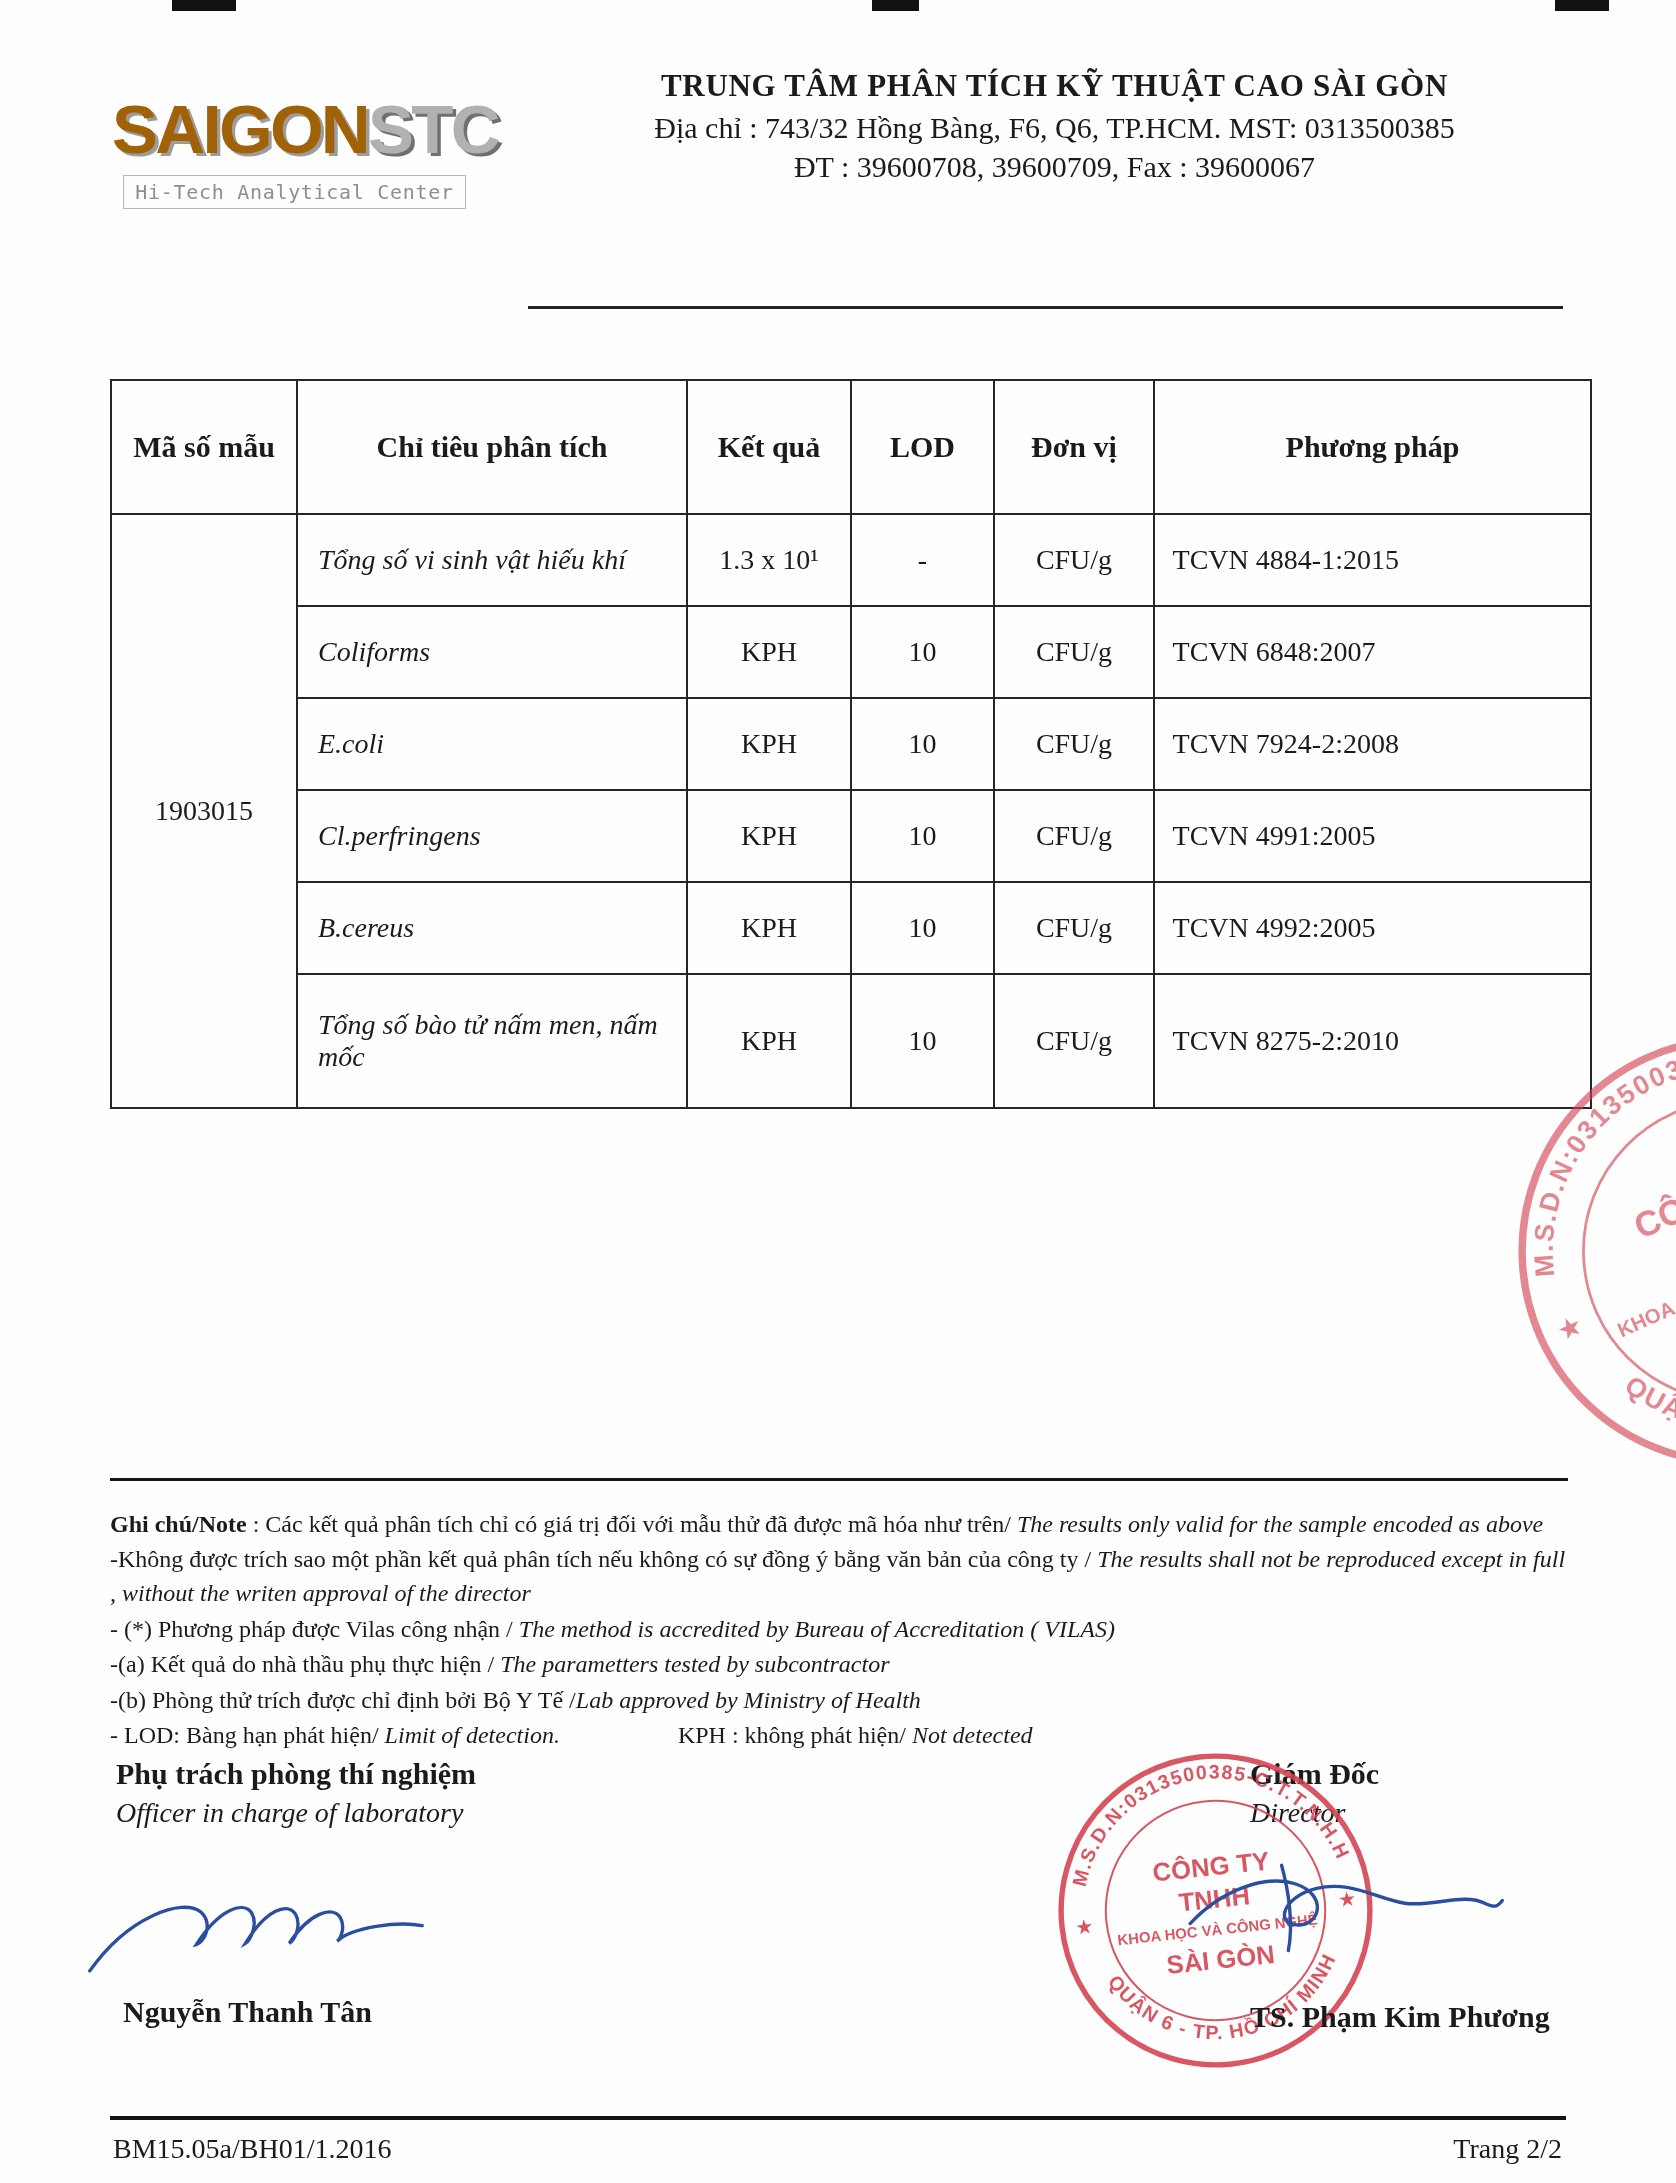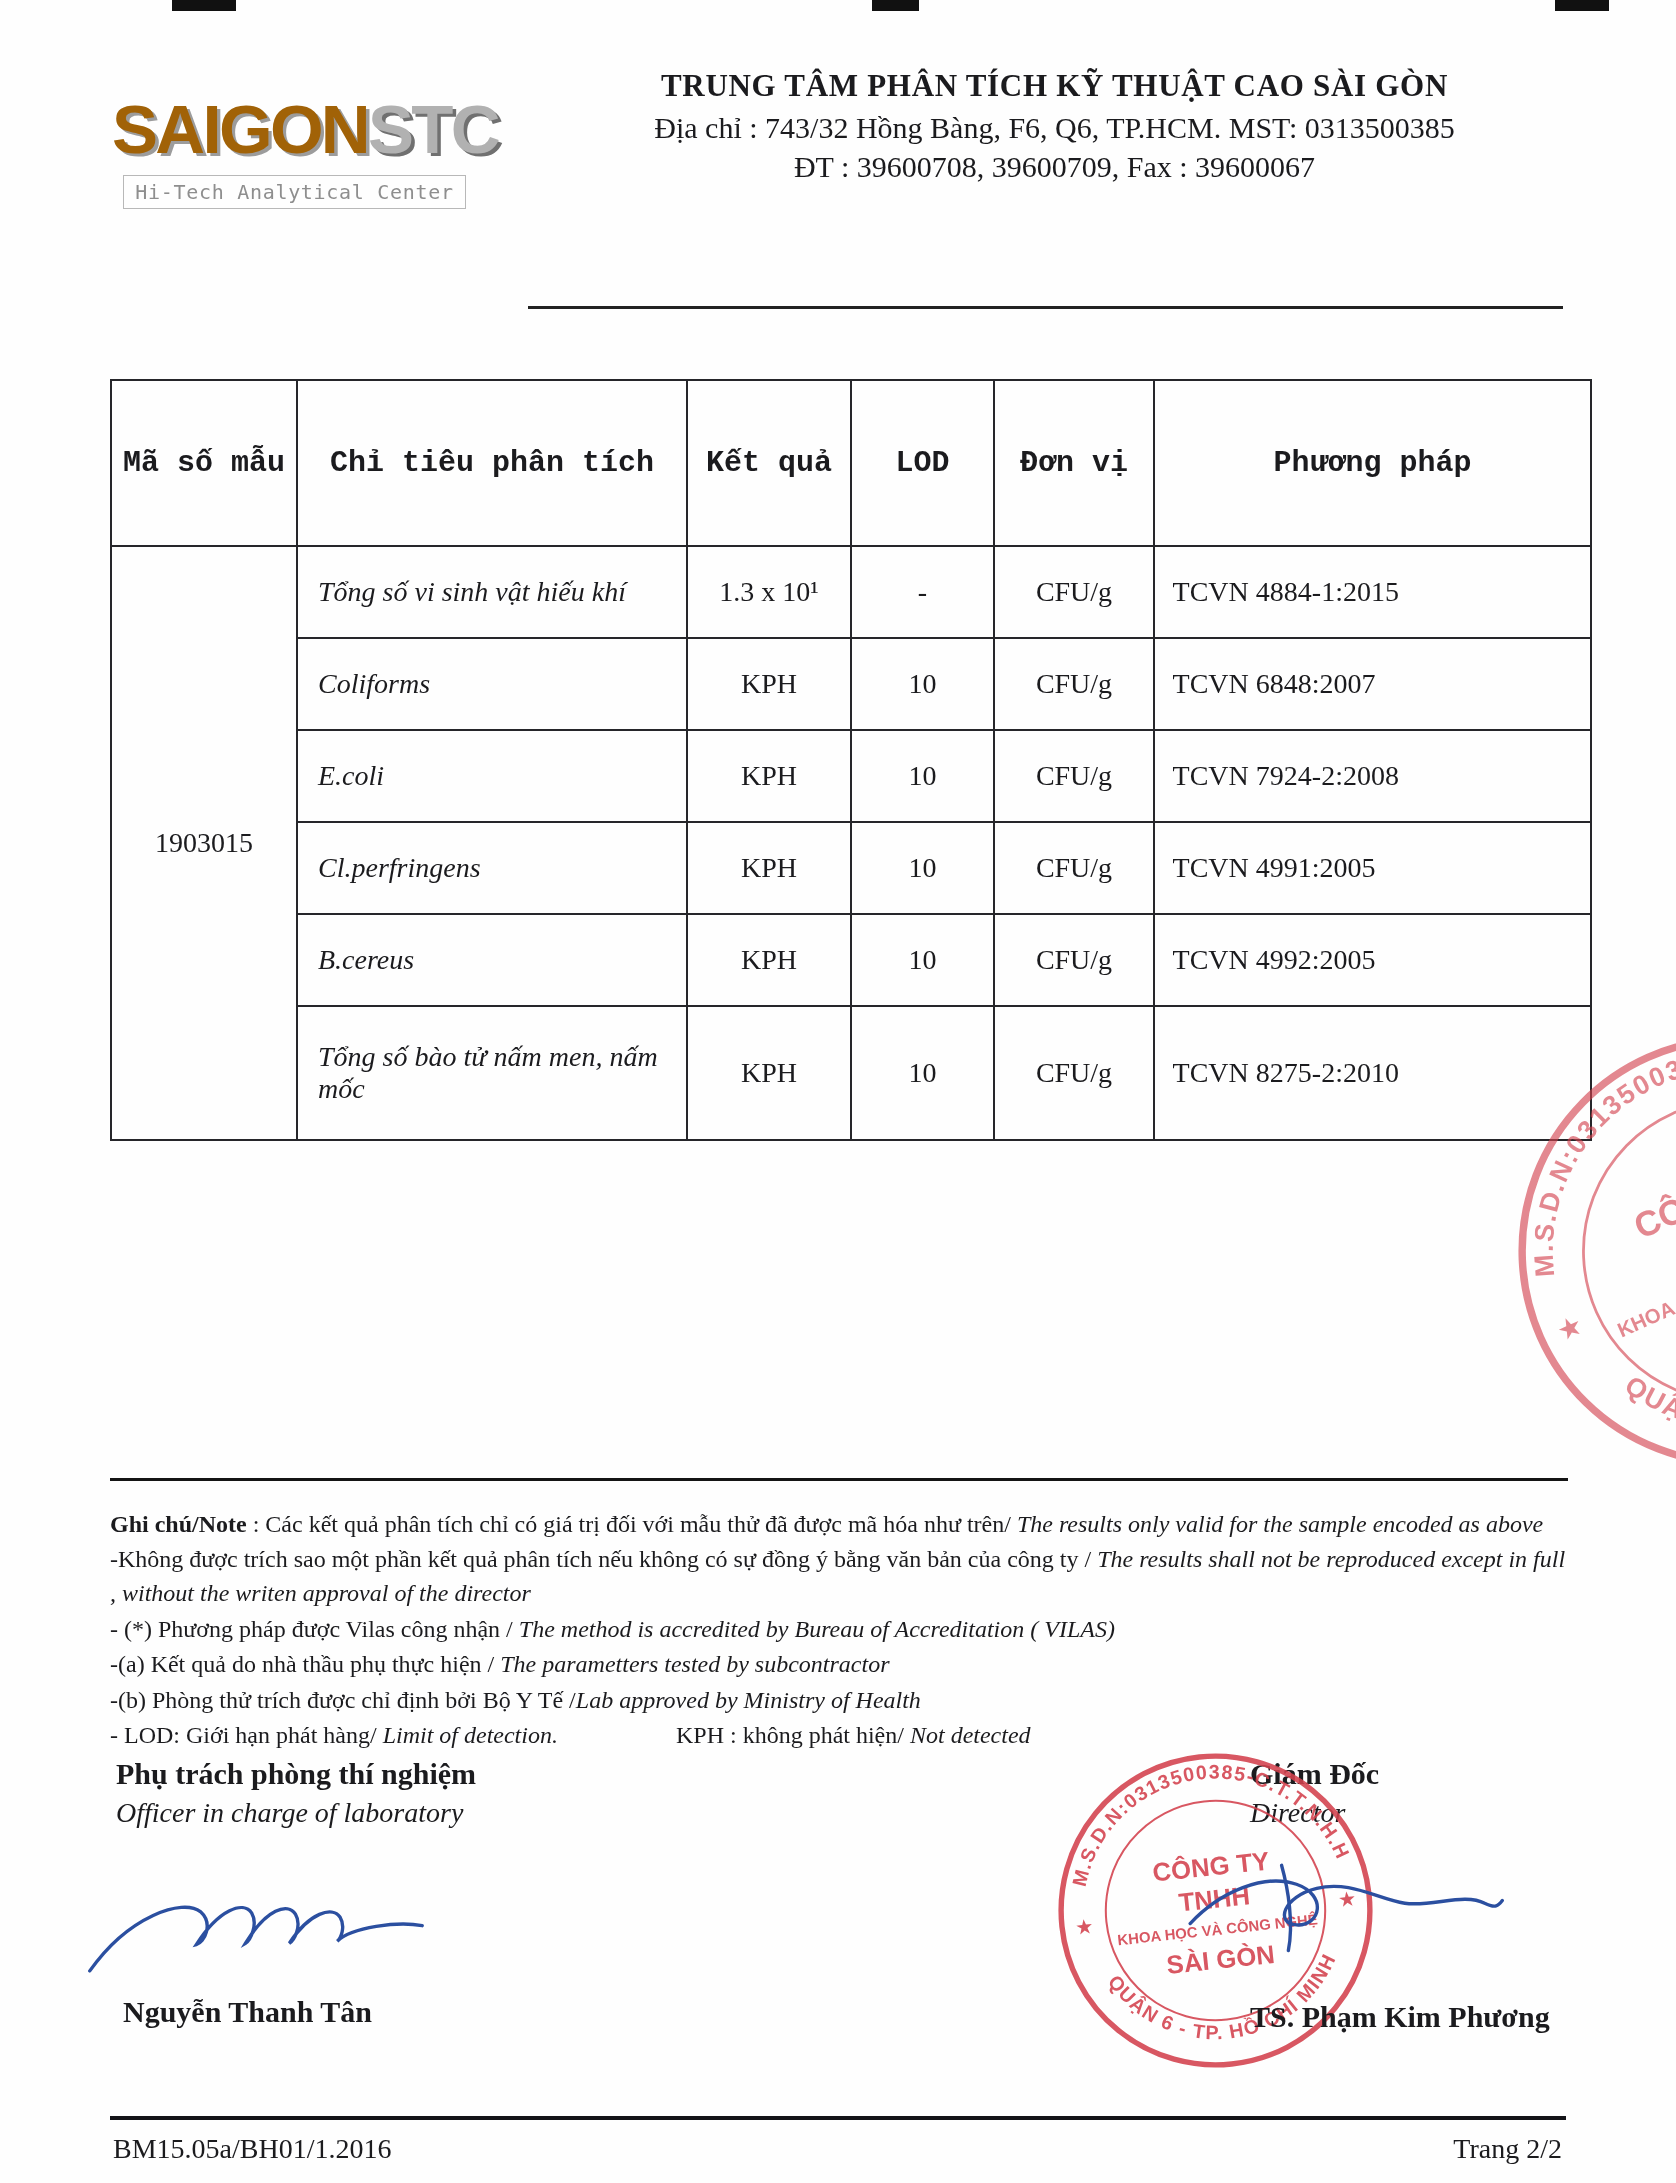--- a/index.html
+++ b/index.html
@@ -30,21 +30,21 @@
   .h-line2 { font-size:31px; font-weight:bold; margin-bottom:6.8px; letter-spacing:0.7px; }
   .h-line3 { font-size:30px; font-style:italic; margin-bottom:6.8px; }
   .h-line4 { font-size:30px; margin-bottom:5.4px; }
   .h-line5 { font-size:30px; }
   .header-rule { position:absolute; left:528px; top:306px; width:1035px; height:3.4px; background:#222; }
 
   
   .results-table { position:absolute; left:110px; top:379px; width:1479px;
                    border-collapse:collapse; table-layout:fixed; }
   .results-table th, .results-table td { border:2px solid #26262a; vertical-align:middle; }
-  .results-table thead tr { height:166px;font-family:Liberation Mono, monospace; }
+  .results-table thead tr { height:134px; }
   .results-table th { font-size:30px; font-weight:bold; text-align:center; }
   .rr { height:92px; }
   .rt { height:134px; }
   .cell-sample { text-align:center; font-size:28px; }
   .cell-param  { font-style:italic; font-size:28px; text-align:left; padding-left:20px; padding-right:13.5px; }
   .cell-center { text-align:center; font-size:28px; }
   .cell-method { font-size:28px; text-align:left; padding-left:17.6px; }
 
   
   .stamp { position:absolute; }
@@ -187,21 +187,21 @@
     <text class="st-c2" x="240" y="276">KHOA HỌC VÀ CÔNG NGHỆ</text>
     <text class="st-c1" x="240" y="326">SÀI GÒN</text>
   </svg>
 
   <div class="notes">
     <p class="note-p"><b>Ghi chú/Note</b><span> : Các kết quả phân tích chỉ có giá trị đối với mẫu thử đã được mã hóa như trên/ </span><i>The results only valid for the sample encoded as above</i></p>
     <p class="note-p"><span> -Không được trích sao một phần kết quả phân tích nếu không có sự đồng ý bằng văn bản của công ty / </span><i>The results shall not be reproduced except in full , without the writen approval of the director</i></p>
     <p class="note-p"><span>- (*) Phương pháp được Vilas công nhận / </span><i>The method is accredited by Bureau of Accreditation ( VILAS)</i></p>
     <p class="note-p"><span> -(a) Kết quả do nhà thầu phụ thực hiện / </span><i>The parametters tested by subcontractor</i></p>
     <p class="note-p"><span>-(b) Phòng thử trích được chỉ định bởi Bộ Y Tế  /</span><i>Lab approved by Ministry of Health</i></p>
-    <p class="note-p"><span>- LOD: Giới hạn phát hàng/ </span><i>Limit of detection.</i><span class="kph-gap">KPH : không phát hiện/ </span><i>Not detected</i></p>
+    <p class="note-p"><span>- LOD: Bàng hạn phát hiện/ </span><i>Limit of detection.</i><span class="kph-gap">KPH : không phát hiện/ </span><i>Not detected</i></p>
   </div>
 
   <div class="sig-title lab-title">Phụ trách phòng thí nghiệm</div>
   <div class="sig-sub lab-sub">Officer in charge of laboratory</div>
   <svg class="sig-svg sig-left-svg" viewBox="0 0 520 175">
     <path class="sig-stroke" d="M12,160 C70,78 150,52 176,72 C196,90 182,118 170,121 C204,68 240,56 252,74 C262,91 250,115 243,119 C274,68 306,58 317,76 C327,93 315,115 308,119 C338,73 372,64 383,80 C392,95 384,112 379,116 C400,95 470,86 505,93"></path>
   </svg>
   <div class="sig-name lab-name">Nguyễn Thanh Tân</div>
 
   <div class="sig-title dir-title">Giám Đốc</div>

